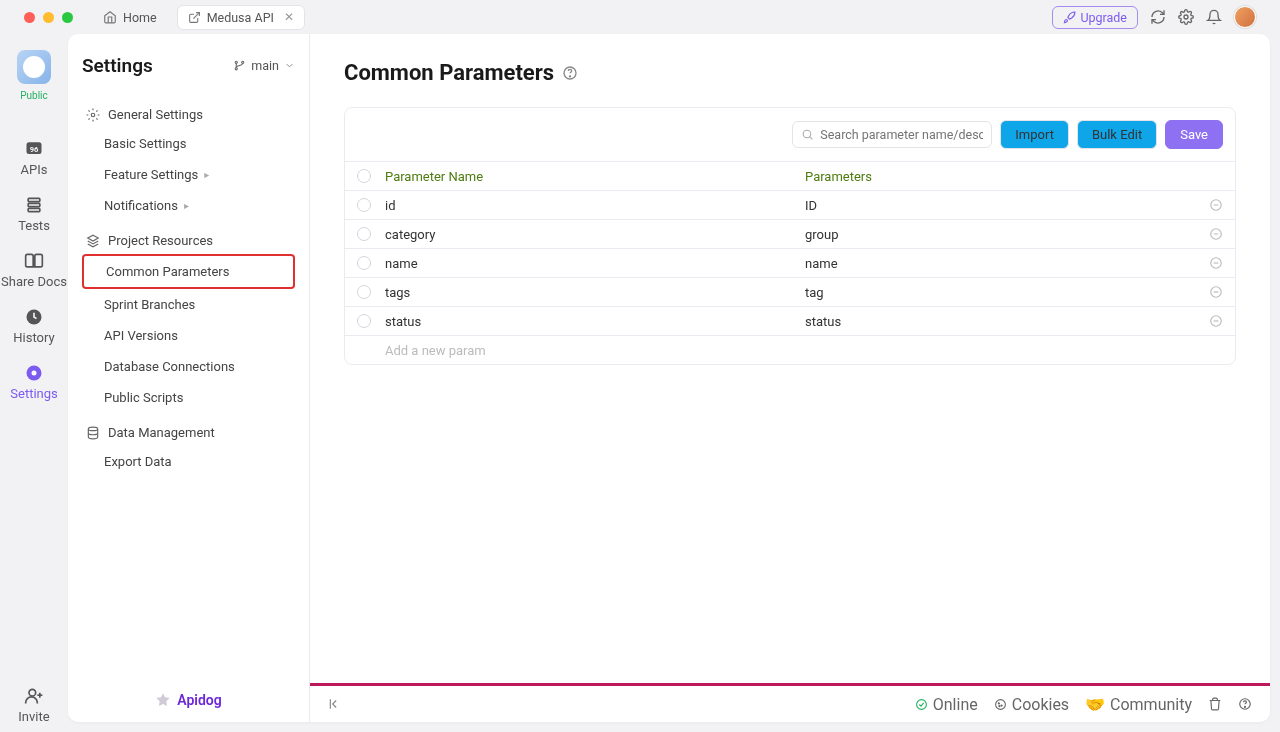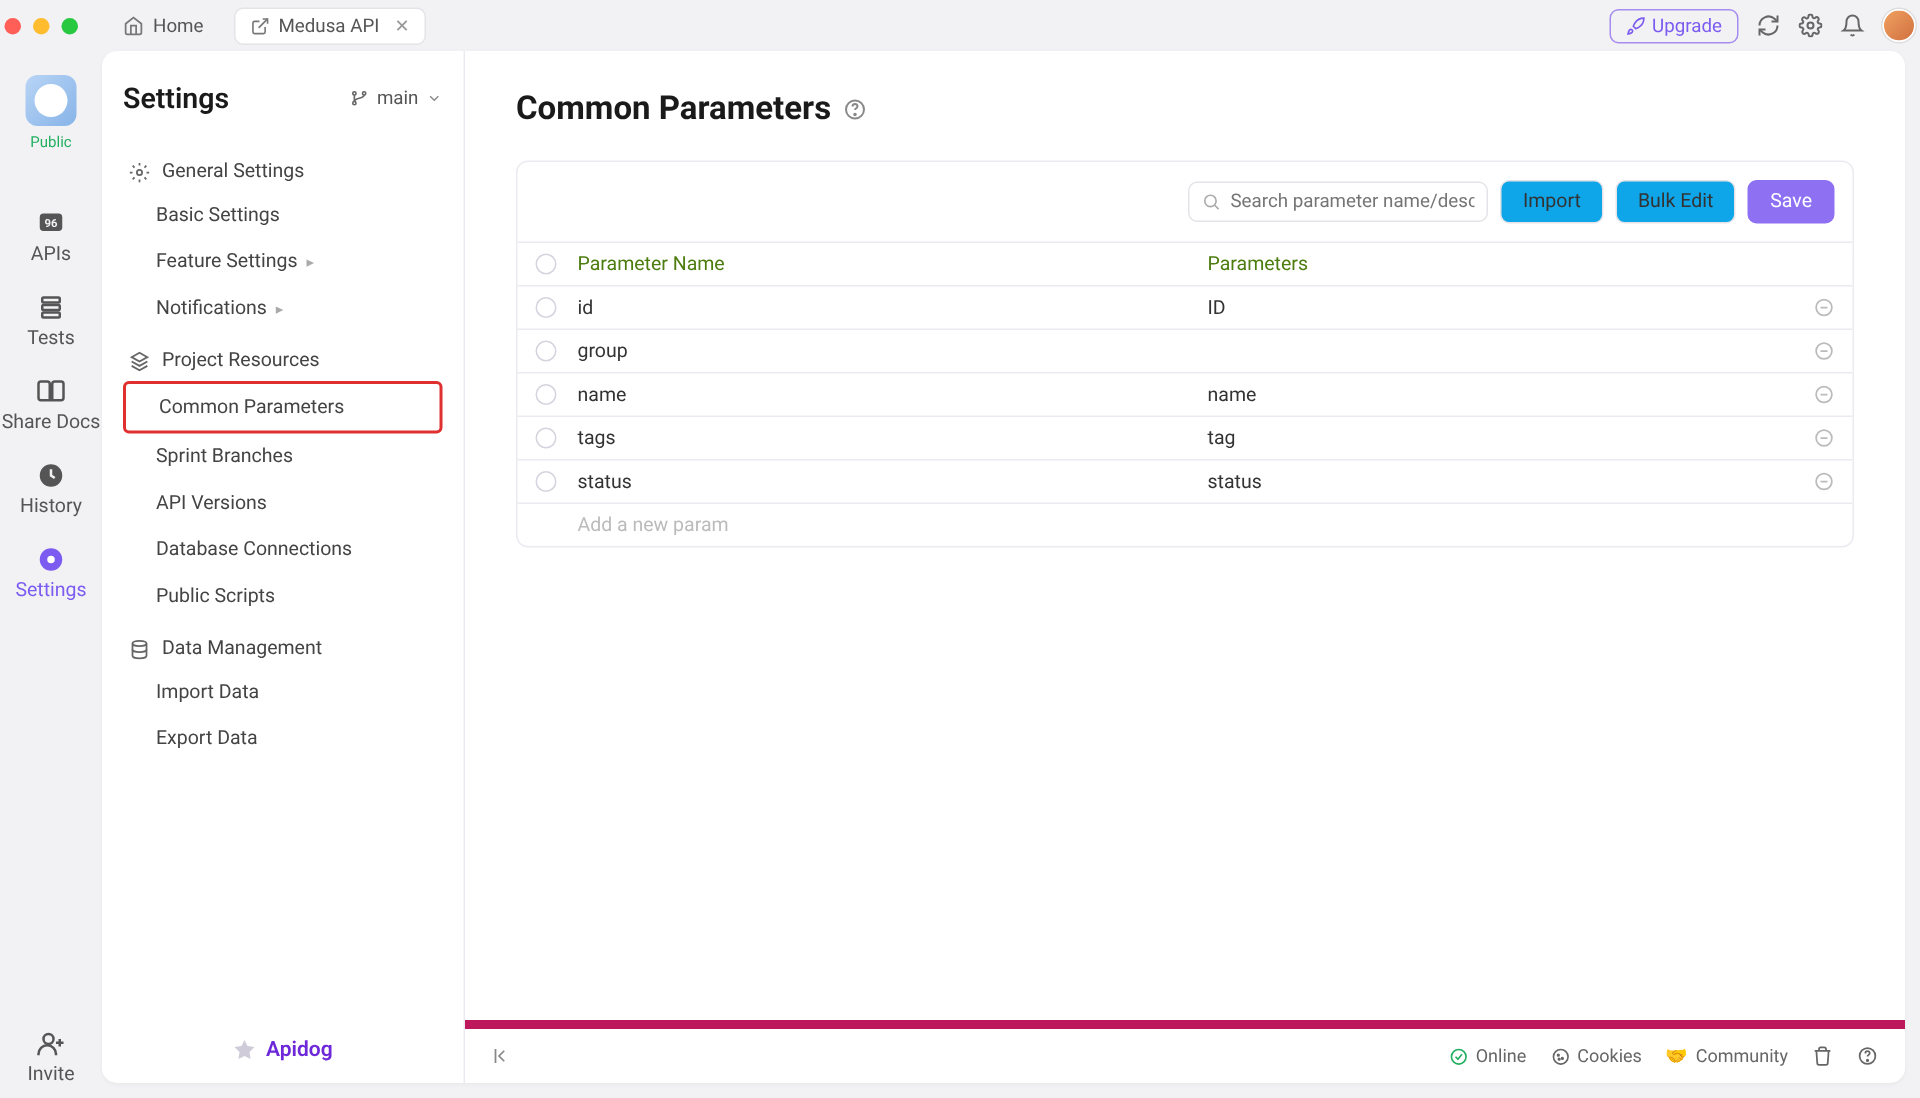--- a/index.html
+++ b/index.html
@@ -1,20 +1,20 @@
 <!DOCTYPE html>
 <html><head>
 <meta charset="utf-8">
 <style>
 * { margin:0; padding:0; box-sizing:border-box; font-family:-apple-system,BlinkMacSystemFont,"Segoe UI",Roboto,sans-serif; }
 body { background:#f2f2f5; width:1280px; height:732px; overflow:hidden; color:#1a1a1a; }
 .window { width:100%; height:100%; display:flex; flex-direction:column; }
 
 
-.titlebar { height:34px; display:flex; align-items:center; padding:0 3px; gap:10px; }
+.titlebar { height:34px; display:flex; align-items:center; padding:0 24px; gap:10px; }
 .traffic-lights { display:flex; gap:8px; margin-right:10px; }
 .tl { width:11px; height:11px; border-radius:50%; }
 .tl.red{background:#ff5f57;} .tl.yellow{background:#febc2e;} .tl.green{background:#28c840;}
 .tab-home, .tab-api { display:flex; align-items:center; gap:6px; padding:4px 10px; border-radius:6px; font-size:12.5px; color:#555; cursor:pointer; }
 .tab-api { background:#fff; border:1px solid #e4e4e8; }
 .tab-api .close-icon { color:#999; margin-left:4px; font-size:12px;}
 .titlebar-right { margin-left:auto; display:flex; align-items:center; gap:12px; }
 .upgrade-btn { display:flex; align-items:center; gap:4px; border:1px solid #a68cf0; color:#7c5cf0; padding:3px 10px; border-radius:6px; font-size:12.5px; cursor:pointer; }
 .tb-icon { color:#666; cursor:pointer; display:flex; }
 .avatar { width:22px; height:22px; border-radius:50%; background:linear-gradient(135deg,#f0a060,#d07040); border:1.5px solid #fff; box-shadow:0 0 0 1px #ddd; }
@@ -66,21 +66,21 @@
 .pc-col-name { width:420px; color:#333; }
 .pc-row.header .pc-col-name,.pc-row.header .pc-col-desc { color:#4d7c0f; }
 .pc-col-desc { flex:1; color:#333; }
 .pc-col-act { width:24px; color:#bbb; cursor:pointer; display:flex; justify-content:flex-end; }
 .pc-row.addnew .pc-col-name { }
 .pc-row.addnew { color:#bbb; }
 .pc-row.addnew .cbox { visibility:hidden; }
 .addnew-text { color:#bbb; }
 
 
-.statusbar { height:34px; border-top:6px solid #be185d; display:flex; align-items:center; padding:18px 18px; font-size:12px; color:#666; }
+.statusbar { height:34px; border-top:3px solid #be185d; display:flex; align-items:center; padding:18px 18px; font-size:16px; color:#666; }
 .sb-left { display:flex; }
 .sb-right { margin-left:auto; display:flex; align-items:center; gap:16px; }
 .sb-item { display:flex; align-items:center; gap:5px; cursor:pointer; }
 .collapse-icon{color:#888;cursor:pointer;}
 
 svg { display:block; }
 </style>
 </head>
 <body>
 
@@ -272,23 +272,20 @@
 
         <div class="sp-section-head">
           <svg width="14" height="14" viewBox="0 0 24 24" fill="none" stroke="#666" stroke-width="2">
               <ellipse cx="12" cy="5" rx="8" ry="3"></ellipse>
               <path d="M4 5v14c0 1.66 3.58 3 8 3s8-1.34 8-3V5"></path>
               <path d="M4 12c0 1.66 3.58 3 8 3s8-1.34 8-3"></path>
             </svg>
           <span>Data Management</span>
         </div>
         <div class="sp-item">
-            <span>Import Data</span>
-          </div>
-        <div class="sp-item">
             <span>Export Data</span>
           </div>
 
         <div class="sp-footer-logo">
           <svg width="16" height="16" viewBox="0 0 24 24" fill="#cfcbd8">
               <path d="M12 2l3 6 7 1-5 5 1 7-6-3-6 3 1-7-5-5 7-1 3-6z"></path>
             </svg>
           <span>Apidog</span>
         </div>
       </div>
@@ -334,20 +331,21 @@
                   <div class="pc-col-desc">ID</div>
                   <div class="pc-col-act">
                     <svg width="14" height="14" viewBox="0 0 24 24" fill="none" stroke="#bbb" stroke-width="2">
                       <circle cx="12" cy="12" r="9"></circle>
                       <path d="M8 12h8"></path>
                     </svg>
                   </div>
                 </div>
                 <div class="pc-row">
                   <div class="cbox"></div>
+                  <div class="pc-col-name">category</div>
                   <div class="pc-col-desc">group</div>
                   <div class="pc-col-act">
                     <svg width="14" height="14" viewBox="0 0 24 24" fill="none" stroke="#bbb" stroke-width="2">
                       <circle cx="12" cy="12" r="9"></circle>
                       <path d="M8 12h8"></path>
                     </svg>
                   </div>
                 </div>
                 <div class="pc-row">
                   <div class="cbox"></div>

